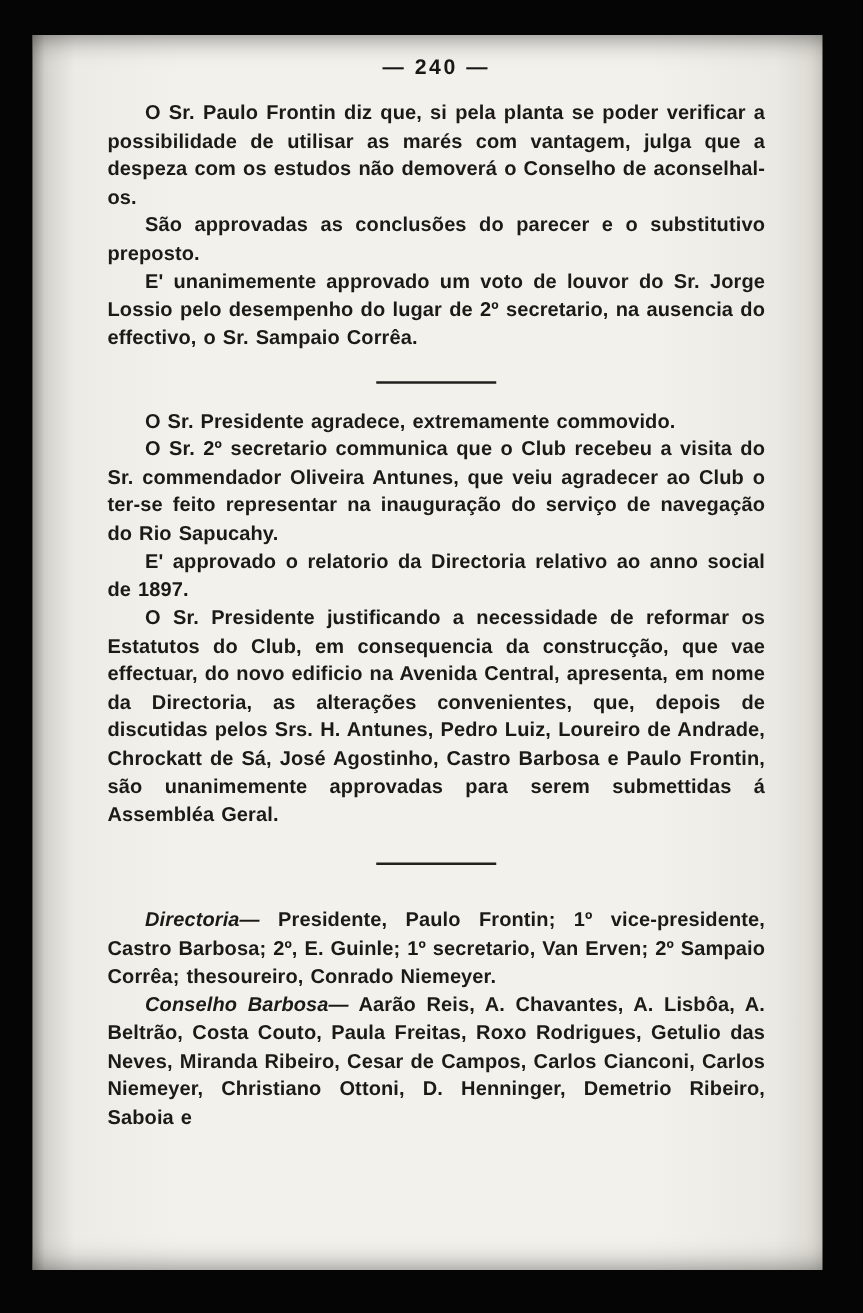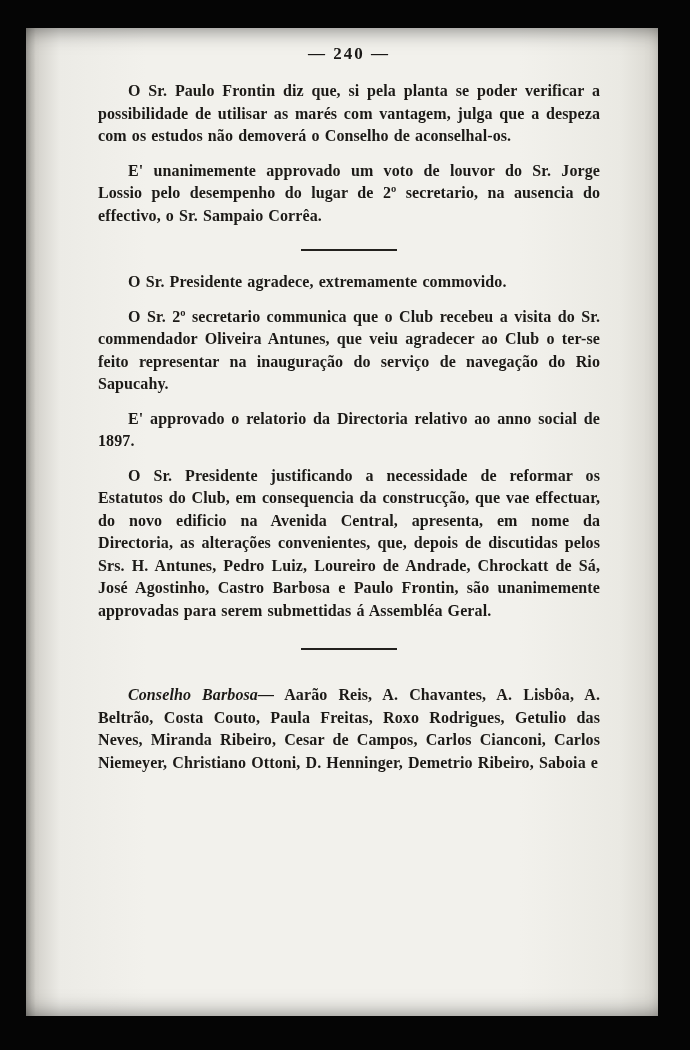--- a/index.html
+++ b/index.html
@@ -6,21 +6,21 @@
     margin: 0;
     padding: 0;
     background: #000;
   }
   .scan {
     position: relative;
     width: 690px;
     height: 1050px;
     background: #050505;
     overflow: hidden;
-    font-family: Liberation Serif, serif;
+    font-family: Liberation Sans, sans-serif;
   }
   .page {
     position: absolute;
     left: 26px;
     top: 28px;
     width: 632px;
     height: 988px;
     background: linear-gradient(90deg,
       #a8a6a0 0px,
       #d4d2cc 10px,
@@ -41,21 +41,21 @@
   }
   .page-number {
     text-align: center;
     font-size: 17px;
     font-weight: bold;
     letter-spacing: 2px;
     margin: 0 0 16px 0;
     color: #1a1816;
   }
   .para {
-    margin: 12px;
+    margin: 0;
     font-size: 16px;
     line-height: 22.5px;
     font-weight: bold;
     text-align: justify;
     text-indent: 30px;
     letter-spacing: 0.1px;
     word-spacing: 1px;
   }
   .para .lead {
     font-style: italic;
@@ -74,30 +74,32 @@
 </head>
 <body>
 
 <div class="scan">
   <div class="page">
     <div class="text-block">
 
       <div class="page-number">— 240 —</div>
 
       <p class="para">O Sr. Paulo Frontin diz que, si pela planta se poder verificar a possibilidade de utilisar as marés com vantagem, julga que a despeza com os estudos não demoverá o Conselho de aconselhal-os.</p>
+      <p class="para">São approvadas as conclusões do parecer e o substitutivo preposto.</p>
       <p class="para">E' unanimemente approvado um voto de louvor do Sr. Jorge Lossio pelo desempenho do lugar de 2º secretario, na ausencia do effectivo, o Sr. Sampaio Corrêa.</p>
 
       <div class="sep sep-1"></div>
 
       <p class="para">O Sr. Presidente agradece, extremamente commovido.</p>
       <p class="para">O Sr. 2º secretario communica que o Club recebeu a visita do Sr. commendador Oliveira Antunes, que veiu agradecer ao Club o ter-se feito representar na inauguração do serviço de navegação do Rio Sapucahy.</p>
       <p class="para">E' approvado o relatorio da Directoria relativo ao anno social de 1897.</p>
       <p class="para">O Sr. Presidente justificando a necessidade de reformar os Estatutos do Club, em consequencia da construcção, que vae effectuar, do novo edificio na Avenida Central, apresenta, em nome da Directoria, as alterações convenientes, que, depois de discutidas pelos Srs. H. Antunes, Pedro Luiz, Loureiro de Andrade, Chrockatt de Sá, José Agostinho, Castro Barbosa e Paulo Frontin, são unanimemente approvadas para serem submettidas á Assembléa Geral.</p>
 
       <div class="sep sep-2"></div>
 
 
+      <p class="para"><span class="lead">Directoria—</span><span> Presidente, Paulo Frontin; 1º vice-presidente, Castro Barbosa; 2º, E. Guinle; 1º secretario, Van Erven; 2º Sampaio Corrêa; thesoureiro, Conrado Niemeyer.</span></p>
 
       <p class="para"><span class="lead">Conselho Barbosa—</span><span> Aarão Reis, A. Chavantes, A. Lisbôa, A. Beltrão, Costa Couto, Paula Freitas, Roxo Rodrigues, Getulio das Neves, Miranda Ribeiro, Cesar de Campos, Carlos Cianconi, Carlos Niemeyer, Christiano Ottoni, D. Henninger, Demetrio Ribeiro, Saboia e</span></p>
 
     </div>
   </div>
 </div>
 
 </body></html>

